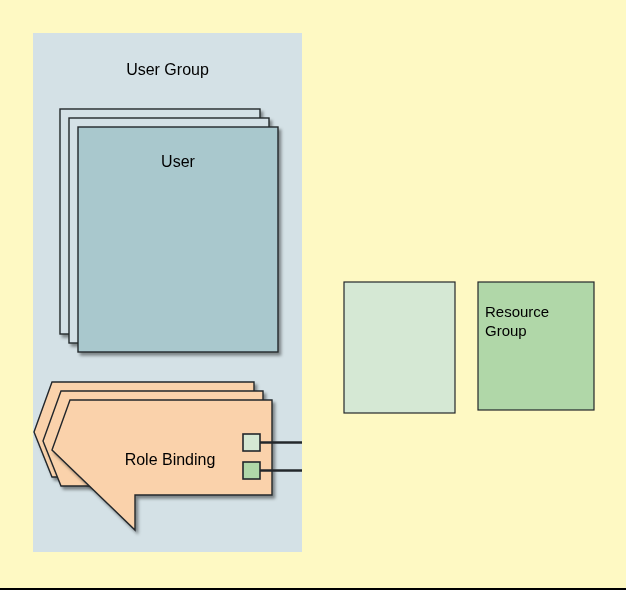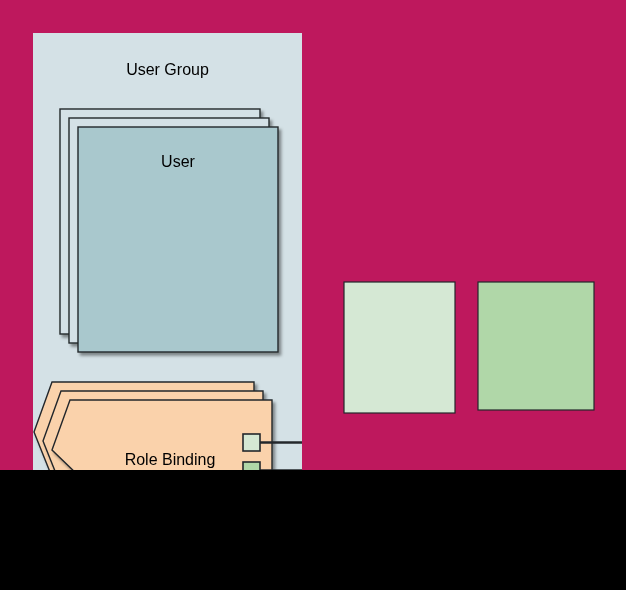--- a/index.html
+++ b/index.html
@@ -7,22 +7,22 @@
     margin: 0;
     padding: 0;
     background: #000000;
   }
   body {
     font-family: "Liberation Sans", sans-serif;
   }
   #canvas {
     position: relative;
     width: 626px;
-    height: 470px;
-    background: #be185d;
+    height: 588px;
+    background: #fef9c3;
     overflow: hidden;
   }
   .diagram-svg {
     position: absolute;
     left: 0;
     top: 0;
     width: 626px;
     height: 590px;
   }
   .shape-label {
@@ -104,14 +104,16 @@
     <rect x="478" y="282" width="116" height="128" fill="#b0d7a8" stroke="#23272b" stroke-width="1.2"></rect>
   </svg>
 
   <div class="shape-label" id="user-group-label">User Group</div>
 
   <div class="shape-label" id="user-label">User</div>
 
   <div class="shape-label" id="role-binding-label">Role Binding</div>
 
 
+  <div class="shape-label" id="resource-group-label">Resource
+Group</div>
 
 </div>
 
 </body></html>

